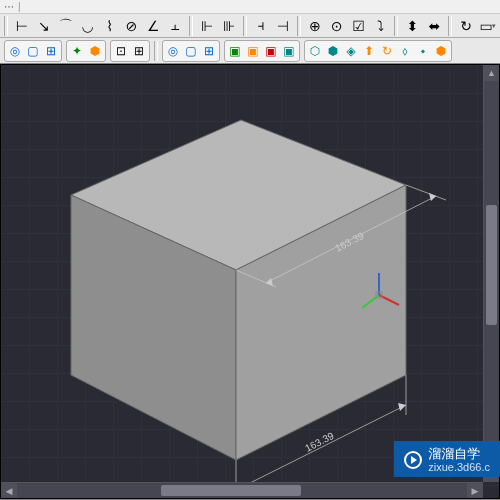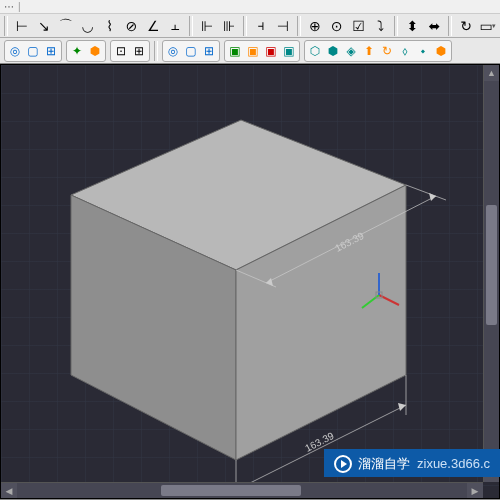--- a/index.html
+++ b/index.html
@@ -40,22 +40,22 @@
 .scrollbar-h .thumb { position: absolute; top: 2px; bottom: 2px; left: 160px; width: 140px; background: #7a7a88; border-radius: 2px; }
 .scrollbar-h .arrow { position: absolute; top: 0; bottom: 0; width: 16px; background: #50505d; text-align: center; font-size: 9px; color: #aaa; line-height: 16px; }
 .scrollbar-h .arrow.left { left: 0; }
 .scrollbar-h .arrow.right { right: 0; }
 
 .status-bar { background: #f0f0f0; border-top: 1px solid #888; height: 15px; font-size: 10px; padding: 1px 4px; color: #333; display: flex; align-items: center; }
 
 .watermark { position: absolute; bottom: 23px; right: 0; background: #0d5aa7; color: #fff; padding: 6px 10px 4px 10px; font-size: 13px; display: flex; align-items: center; gap: 6px; z-index: 100; }
 .watermark .play { width: 18px; height: 18px; border: 2px solid #fff; border-radius: 50%; display: flex; align-items: center; justify-content: center; }
 .watermark .play::after { content: ''; border-left: 6px solid #fff; border-top: 4px solid transparent; border-bottom: 4px solid transparent; margin-left: 2px; }
-.watermark .text { display: flex; flex-direction: row; line-height: 1.1; }
-.watermark .sub { font-size: 13px; color: #cce0f5; margin-left: 7px; }
+.watermark .text { display: flex; flex-direction: column; line-height: 1.1; }
+.watermark .sub { font-size: 11px; color: #cce0f5; }
 
 .menu-area { background: #f0f0f0; height: 14px; border-bottom: 1px solid #ccc; font-size: 10px; padding-left: 4px; color: #444; display: flex; align-items: center; gap: 4px;}
 .menu-area .sep { color: #999; }
 </style>
 </head>
 <body>
 
 <div class="menu-area">
   <span>⋯</span>
   <span class="sep">|</span>

